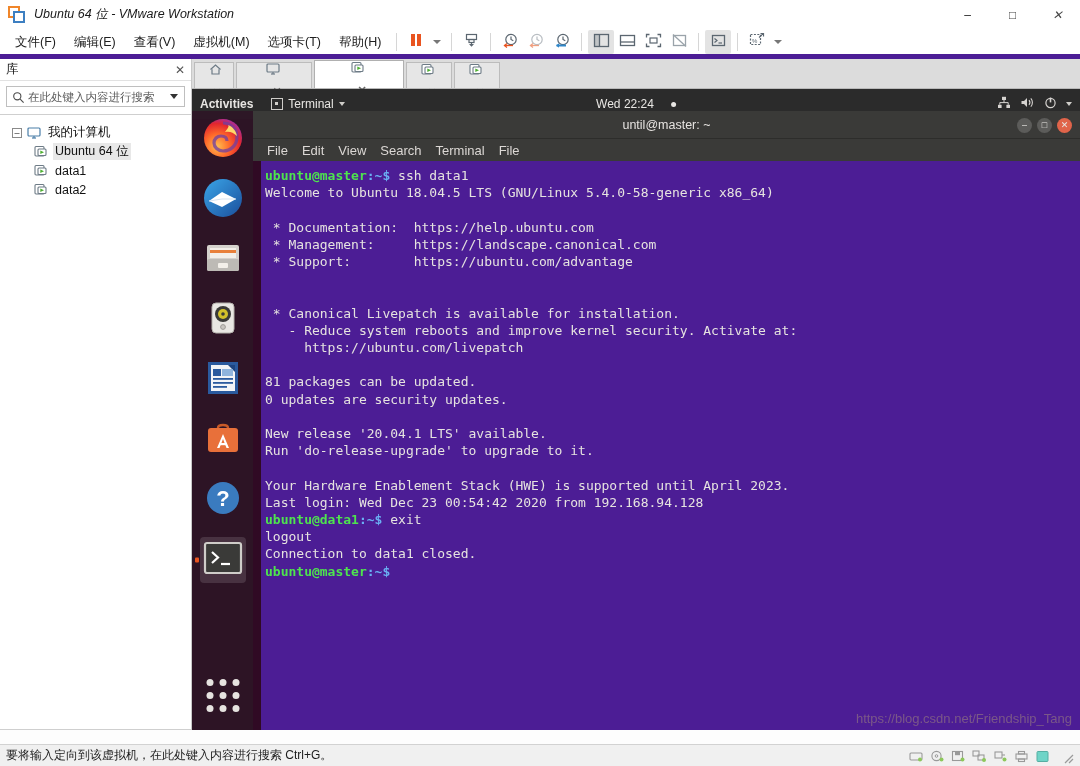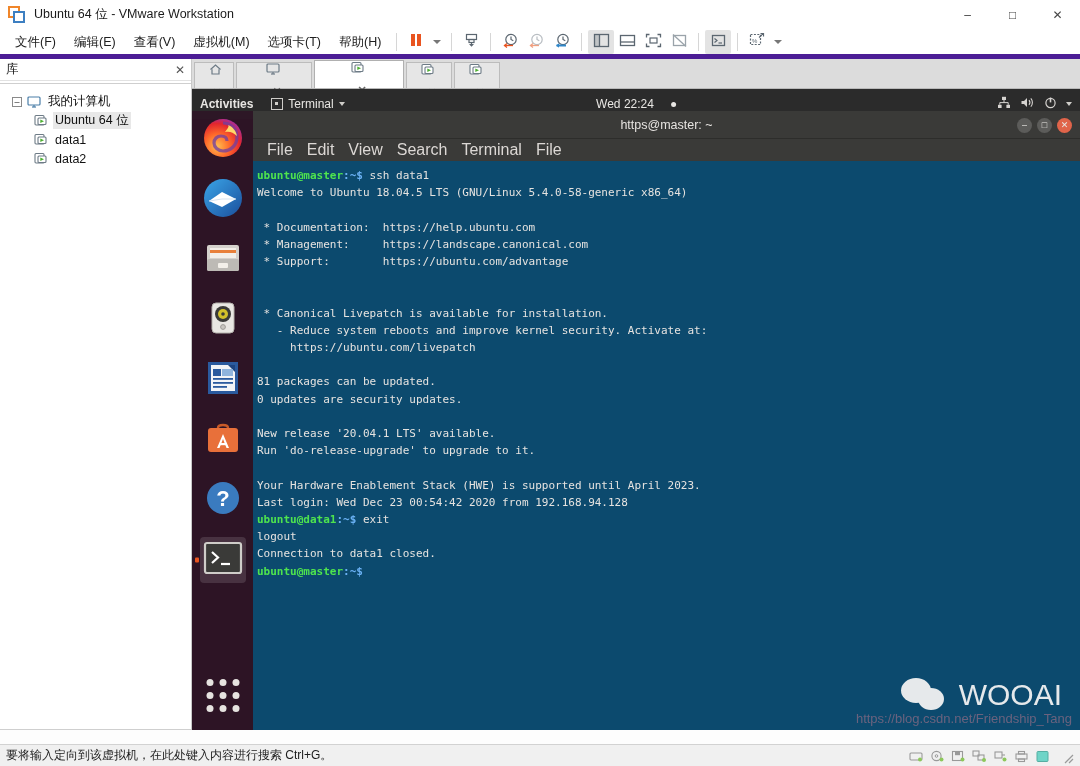--- a/index.html
+++ b/index.html
@@ -9,20 +9,21 @@
     font-family: "Liberation Sans", sans-serif;
     background: #f0f0f0;
   }
   #app { position: relative; width: 1080px; height: 766px; background: #fdfdfd; }
 
   
   .titlebar {
     height: 30px; display: flex; align-items: center;
     background: #ffffff; border-bottom: 1px solid #ffffff;
     padding-left: 8px;
+    font-style: italic;
   }
   .title-icon { width: 18px; height: 18px; position: relative; flex: 0 0 auto; margin-right: 8px; }
   .title-icon .sq1 { position:absolute; left:0; top:0; width:12px; height:12px; border:2px solid #f0862a; }
   .title-icon .sq2 { position:absolute; left:5px; top:5px; width:12px; height:12px; border:2px solid #3d7fc1; background:#fff; }
   .title-text { font-size: 12.5px; color: #1a1a1a; }
   .win-controls { margin-left: auto; display: flex; height: 30px; }
   .win-btn {
     width: 45px; height: 30px; display: flex; align-items: center; justify-content: center;
     color: #444; font-size: 12px;
   }
@@ -120,25 +121,25 @@
     background:#300a24; display:flex; flex-direction:column;
   }
   .term-title{
     height:28px; background:#3a3a38; display:flex; align-items:center; justify-content:center;
     color:#e6e3e0; font-size:12.5px; position:relative; border-bottom:1px solid #2d2d2b;
   }
   .term-btns{position:absolute;right:8px;top:0;height:28px;display:flex;align-items:center;gap:5px;}
   .tbtn{width:15px;height:15px;border-radius:50%;background:#5c5c5a;display:flex;align-items:center;justify-content:center;
         color:#e8e6e3;font-size:9px;line-height:1;}
   .tbtn.cl{background:#e0644a;}
-  .term-menu{height:22px;background:#3a3a38;display:flex;align-items:center;gap:14px;padding:0 14px;color:#dcd8d5;font-size:16px;}
+  .term-menu{height:22px;background:#3a3a38;display:flex;align-items:center;gap:14px;padding:0 14px;color:#dcd8d5;font-size:13px;}
   .term-body{
     flex:1; padding:6px 4px 4px 4px; overflow:hidden;
-    font-family:"DejaVu Sans Mono","Liberation Mono",monospace; font-size:11px; line-height:17.2px;
-    color:#e6e3e0; white-space:pre; background:#0c4a6e;
+    font-family:"DejaVu Sans Mono","Liberation Mono",monospace; font-size:13px; line-height:17.2px;
+    color:#e6e3e0; white-space:pre; background:#4c1d95;margin-left:8px;
   }
   .tg{color:#4ee44e;font-weight:bold;}
   .tb{color:#6ab0f3;font-weight:bold;}
   .tw{color:#e6e3e0;}
 
   .watermark{
     position:absolute; right:18px; bottom:18px; display:flex; align-items:center; gap:10px;
     color:#f2f2f2; font-size:30px; opacity:.95; pointer-events:none;
   }
   .wm-bubbles{position:relative;width:48px;height:34px;}
@@ -308,20 +309,30 @@
   </div>
 
   <div class="body-split">
 
     <div class="sidebar">
       <div class="sb-head">
         <span class="sb-title">库</span>
         <span class="sb-close">✕</span>
       </div>
 
+      <div class="sb-search">
+        <span class="mag">
+          <svg width="13" height="13" viewBox="0 0 13 13">
+            <circle cx="5.3" cy="5.3" r="3.6" fill="none" stroke="#4a4a4a" stroke-width="1.1"></circle>
+            <path d="M8.2 8.2 L11.6 11.6" stroke="#4a4a4a" stroke-width="1.1"></path>
+          </svg>
+        </span>
+        <input type="text" placeholder="在此处键入内容进行搜索" style="">
+        <span class="sb-dd"></span>
+      </div>
 
       <div class="sb-tree">
         <div class="tree-row">
           <span class="expander">–</span>
           <span class="ic-pc">
             <svg width="14" height="12" viewBox="0 0 14 12">
               <rect x="1" y="1" width="12" height="8" rx="1" fill="none" stroke="#4a7ea8" stroke-width="1.2"></rect>
               <path d="M5 11 L9 11" stroke="#4a7ea8" stroke-width="1.2"></path>
               <path d="M7 9 L7 11" stroke="#4a7ea8" stroke-width="1.2"></path>
             </svg>
@@ -578,46 +589,39 @@
               <i></i>
               <i></i>
               <i></i>
               <i></i>
               <i></i>
           </div>
         </div>
 
         <div class="term">
           <div class="term-title">
-            <span>https@master: ~</span>
+            <span>until@master: ~</span>
             <span class="term-btns">
               <span class="tbtn">–</span>
               <span class="tbtn">□</span>
               <span class="tbtn cl">✕</span>
             </span>
           </div>
 
           <div class="term-menu">
             <span>File</span>
             <span>Edit</span>
             <span>View</span>
             <span>Search</span>
             <span>Terminal</span>
             <span>File</span>
           </div>
 
           <div class="term-body" id="term-body"><div><span class="tg">ubuntu@master</span><span class="tb">:~$</span><span class="tw"> ssh data1</span></div><div class="tw">Welcome to Ubuntu 18.04.5 LTS (GNU/Linux 5.4.0-58-generic x86_64)</div><div class="tw">&nbsp;</div><div class="tw"> * Documentation:  https://help.ubuntu.com</div><div class="tw"> * Management:     https://landscape.canonical.com</div><div class="tw"> * Support:        https://ubuntu.com/advantage</div><div class="tw">&nbsp;</div><div class="tw">&nbsp;</div><div class="tw"> * Canonical Livepatch is available for installation.</div><div class="tw">   - Reduce system reboots and improve kernel security. Activate at:</div><div class="tw">     https://ubuntu.com/livepatch</div><div class="tw">&nbsp;</div><div class="tw">81 packages can be updated.</div><div class="tw">0 updates are security updates.</div><div class="tw">&nbsp;</div><div class="tw">New release '20.04.1 LTS' available.</div><div class="tw">Run 'do-release-upgrade' to upgrade to it.</div><div class="tw">&nbsp;</div><div class="tw">Your Hardware Enablement Stack (HWE) is supported until April 2023.</div><div class="tw">Last login: Wed Dec 23 00:54:42 2020 from 192.168.94.128</div><div><span class="tg">ubuntu@data1</span><span class="tb">:~$</span><span class="tw"> exit</span></div><div class="tw">logout</div><div class="tw">Connection to data1 closed.</div><div><span class="tg">ubuntu@master</span><span class="tb">:~$</span><span class="tw"></span></div></div>
 
-          <div class="watermark">
-            <span class="wm-bubbles">
-              <span class="b1"></span>
-                <span class="b2"></span>
-            </span>
-            <span>WOOAI</span>
-          </div>
           <div class="wm-url">https://blog.csdn.net/Friendship_Tang</div>
         </div>
       </div>
     </div>
   </div>
 
   <div class="statusbar">
     <span class="sb-msg">要将输入定向到该虚拟机，在此处键入内容进行搜索 Ctrl+G。</span>
     <span class="sb-devices">
       <span class="devico">

